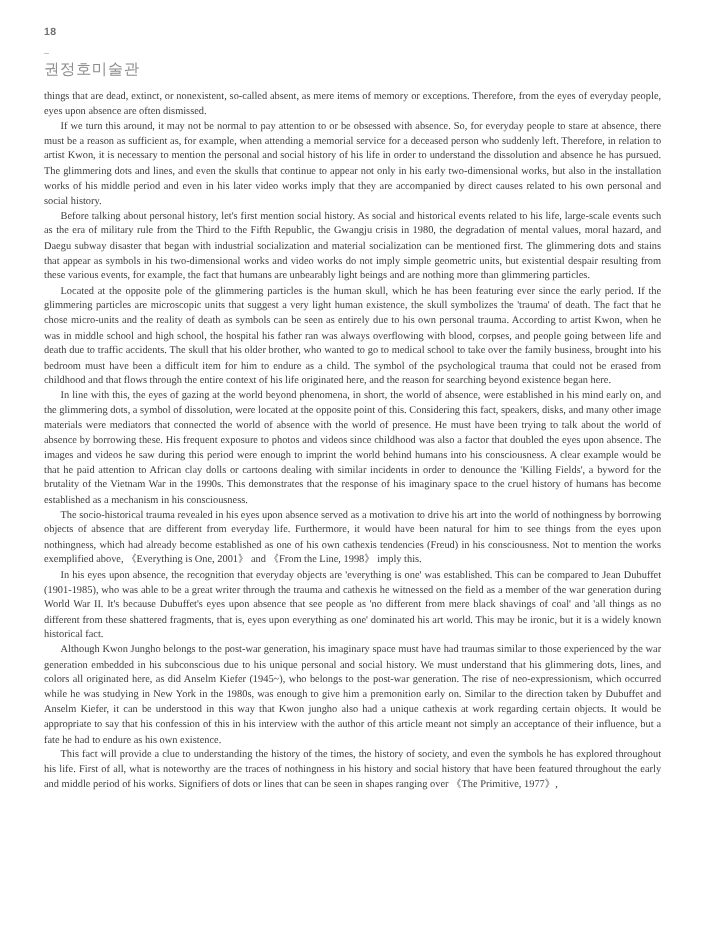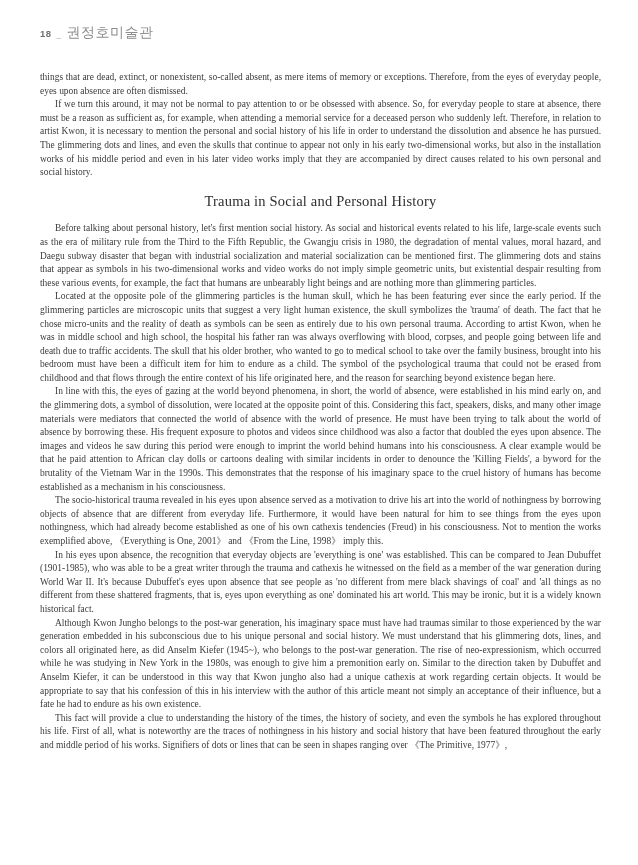--- a/index.html
+++ b/index.html
@@ -20,36 +20,37 @@
     position: absolute;
     top: 24px;
     left: 40px;
     font-family: "Liberation Sans", sans-serif;
     color: #8c8c8c;
     font-size: 8px;
     letter-spacing: 0.5px;
     display: flex;
     align-items: baseline;
     gap: 5px;
+    flex-direction: column;
   }
   .page-header .page-number {
     font-size: 9.5px;
     font-weight: bold;
     color: #6f6f6f;
   }
   .page-header .separator {
     color: #9a9a9a;
   }
   .page-header .site-title {
     font-size: 14px;
     color: #8c8c8c;
   }
   .body-text {
     position: absolute;
-    top: 71px;
+    top: 82px;
     left: 40px;
     width: 561px;
     font-size: 9.45px;
     line-height: 13.6px;
     text-align: justify;
   }
   .body-text p {
     margin: 0;
     text-indent: 15px;
   }
@@ -74,21 +75,20 @@
   <div class="page-header">
     <span class="page-number">18</span>
     <span class="separator">_</span>
     <span class="site-title">권정호미술관</span>
   </div>
 
   <div class="body-text">
     <p class="no-indent">things that are dead, extinct, or nonexistent, so-called absent, as mere items of memory or exceptions. Therefore, from the eyes of everyday people, eyes upon absence are often dismissed.</p>
     <p>If we turn this around, it may not be normal to pay attention to or be obsessed with absence. So, for everyday people to stare at absence, there must be a reason as sufficient as, for example, when attending a memorial service for a deceased person who suddenly left. Therefore, in relation to artist Kwon, it is necessary to mention the personal and social history of his life in order to understand the dissolution and absence he has pursued. The glimmering dots and lines, and even the skulls that continue to appear not only in his early two-dimensional works, but also in the installation works of his middle period and even in his later video works imply that they are accompanied by direct causes related to his own personal and social history.</p>
 
-    <h2 class="section-heading">Trauma in Social and Personal History</h2>
 
     <p>Before talking about personal history, let's first mention social history. As social and historical events related to his life, large-scale events such as the era of military rule from the Third to the Fifth Republic, the Gwangju crisis in 1980, the degradation of mental values, moral hazard, and Daegu subway disaster that began with industrial socialization and material socialization can be mentioned first. The glimmering dots and stains that appear as symbols in his two-dimensional works and video works do not imply simple geometric units, but existential despair resulting from these various events, for example, the fact that humans are unbearably light beings and are nothing more than glimmering particles.</p>
     <p>Located at the opposite pole of the glimmering particles is the human skull, which he has been featuring ever since the early period. If the glimmering particles are microscopic units that suggest a very light human existence, the skull symbolizes the 'trauma' of death. The fact that he chose micro-units and the reality of death as symbols can be seen as entirely due to his own personal trauma. According to artist Kwon, when he was in middle school and high school, the hospital his father ran was always overflowing with blood, corpses, and people going between life and death due to traffic accidents. The skull that his older brother, who wanted to go to medical school to take over the family business, brought into his bedroom must have been a difficult item for him to endure as a child. The symbol of the psychological trauma that could not be erased from childhood and that flows through the entire context of his life originated here, and the reason for searching beyond existence began here.</p>
     <p>In line with this, the eyes of gazing at the world beyond phenomena, in short, the world of absence, were established in his mind early on, and the glimmering dots, a symbol of dissolution, were located at the opposite point of this. Considering this fact, speakers, disks, and many other image materials were mediators that connected the world of absence with the world of presence. He must have been trying to talk about the world of absence by borrowing these. His frequent exposure to photos and videos since childhood was also a factor that doubled the eyes upon absence. The images and videos he saw during this period were enough to imprint the world behind humans into his consciousness. A clear example would be that he paid attention to African clay dolls or cartoons dealing with similar incidents in order to denounce the 'Killing Fields', a byword for the brutality of the Vietnam War in the 1990s. This demonstrates that the response of his imaginary space to the cruel history of humans has become established as a mechanism in his consciousness.</p>
     <p>The socio-historical trauma revealed in his eyes upon absence served as a motivation to drive his art into the world of nothingness by borrowing objects of absence that are different from everyday life. Furthermore, it would have been natural for him to see things from the eyes upon nothingness, which had already become established as one of his own cathexis tendencies (Freud) in his consciousness. Not to mention the works exemplified above, 《Everything is One, 2001》 and 《From the Line, 1998》 imply this.</p>
     <p>In his eyes upon absence, the recognition that everyday objects are 'everything is one' was established. This can be compared to Jean Dubuffet (1901-1985), who was able to be a great writer through the trauma and cathexis he witnessed on the field as a member of the war generation during World War II. It's because Dubuffet's eyes upon absence that see people as 'no different from mere black shavings of coal' and 'all things as no different from these shattered fragments, that is, eyes upon everything as one' dominated his art world. This may be ironic, but it is a widely known historical fact.</p>
     <p>Although Kwon Jungho belongs to the post-war generation, his imaginary space must have had traumas similar to those experienced by the war generation embedded in his subconscious due to his unique personal and social history. We must understand that his glimmering dots, lines, and colors all originated here, as did Anselm Kiefer (1945~), who belongs to the post-war generation. The rise of neo-expressionism, which occurred while he was studying in New York in the 1980s, was enough to give him a premonition early on. Similar to the direction taken by Dubuffet and Anselm Kiefer, it can be understood in this way that Kwon jungho also had a unique cathexis at work regarding certain objects. It would be appropriate to say that his confession of this in his interview with the author of this article meant not simply an acceptance of their influence, but a fate he had to endure as his own existence.</p>
     <p>This fact will provide a clue to understanding the history of the times, the history of society, and even the symbols he has explored throughout his life. First of all, what is noteworthy are the traces of nothingness in his history and social history that have been featured throughout the early and middle period of his works. Signifiers of dots or lines that can be seen in shapes ranging over 《The Primitive, 1977》,</p>
   </div>
 

